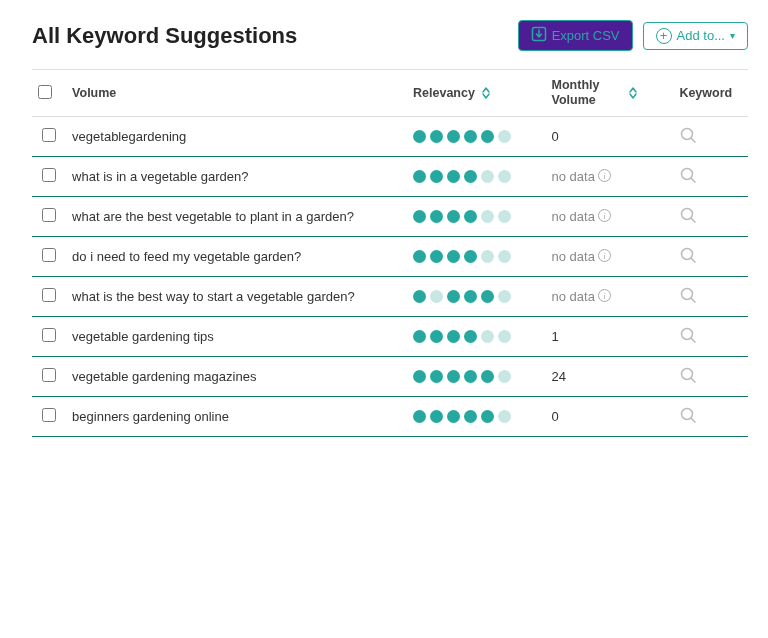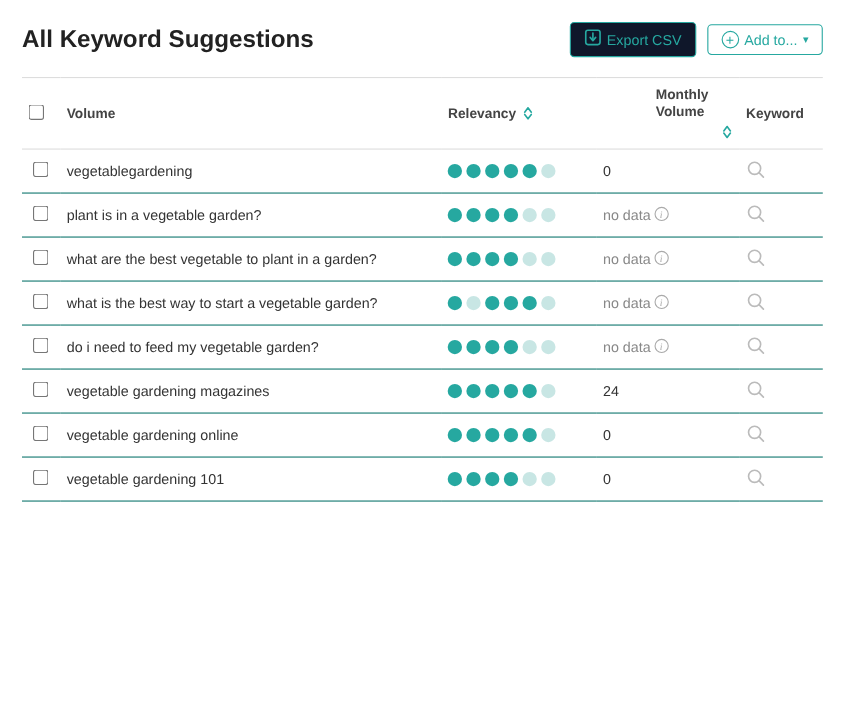--- a/index.html
+++ b/index.html
@@ -5,21 +5,21 @@
     * { box-sizing: border-box; margin: 0; padding: 0; }
     body {
       font-family: -apple-system, BlinkMacSystemFont, 'Segoe UI', Arial, sans-serif;
       font-size: 13px;
       color: #333;
       background: #fff;
       width: 768px;
       min-height: 638px;
     }
     .page-container {
-      padding: 20px 20px 10px 20px;
+      padding: 20px 20px 10px 32px;
     }
     .header-row {
       display: flex;
       align-items: center;
       justify-content: space-between;
       margin-bottom: 18px;
     }
     .page-title {
       font-size: 22px;
       font-weight: 600;
@@ -29,21 +29,21 @@
       display: flex;
       align-items: center;
       gap: 10px;
     }
     .btn-export {
       display: flex;
       align-items: center;
       gap: 5px;
       border: 1.5px solid #26a8a0;
       color: #26a8a0;
-      background: #0f172a;
+      background: #4c1d95;
       border-radius: 4px;
       padding: 5px 12px;
       font-size: 13px;
       font-weight: 500;
       cursor: pointer;
     }
     .btn-addto {
       display: flex;
       align-items: center;
       gap: 5px;
@@ -167,24 +167,23 @@
       color: #aaa;
       font-size: 16px;
       cursor: pointer;
     }
     .chevron-down {
       font-size: 10px;
       color: #26a8a0;
     }
     .th-monthly-inner {
       display: flex;
-      align-items: flex-end;
+      align-items: center;
       gap: 4px;
       line-height: 1.2;
-      flex-direction: column;
     }
   </style>
 </head>
 <body>
 
 <div class="page-container">
   <div class="header-row">
     <h1 class="page-title">All Keyword Suggestions</h1>
     <div class="header-actions">
       <button class="btn-export">
@@ -256,21 +255,21 @@
             </div>
           </td>
           <td class="col-monthly"><span class="monthly-val">0</span></td>
           <td class="col-search search-icon-cell"><svg width="18" height="18" viewBox="0 0 18 18" fill="none" xmlns="http://www.w3.org/2000/svg">
     <circle cx="8" cy="8" r="5.5" stroke="#bbb" stroke-width="1.5" fill="none"></circle>
     <line x1="12.2" y1="12.2" x2="16" y2="16" stroke="#bbb" stroke-width="1.5" stroke-linecap="round"></line>
   </svg></td>
         </tr>
         <tr>
           <td class="checkbox-cell col-check"><input type="checkbox" style=""></td>
-          <td class="col-keyword">plant is in a vegetable garden?</td>
+          <td class="col-keyword">what is in a vegetable garden?</td>
           <td class="col-relevancy">
             <div class="dots-container">
               <span class="dot"></span>
               <span class="dot"></span>
               <span class="dot"></span>
               <span class="dot"></span>
               <span class="dot dot-empty"></span>
               <span class="dot dot-empty"></span>
             </div>
           </td>
@@ -298,108 +297,108 @@
           <td class="col-monthly">
             <div class="no-data">no data <span class="info-icon">i</span></div>
           </td>
           <td class="col-search search-icon-cell"><svg width="18" height="18" viewBox="0 0 18 18" fill="none" xmlns="http://www.w3.org/2000/svg">
     <circle cx="8" cy="8" r="5.5" stroke="#bbb" stroke-width="1.5" fill="none"></circle>
     <line x1="12.2" y1="12.2" x2="16" y2="16" stroke="#bbb" stroke-width="1.5" stroke-linecap="round"></line>
   </svg></td>
         </tr>
         <tr>
           <td class="checkbox-cell col-check"><input type="checkbox" style=""></td>
-          <td class="col-keyword">what is the best way to start a vegetable garden?</td>
-          <td class="col-relevancy">
-            <div class="dots-container">
-              <span class="dot"></span>
-              <span class="dot dot-empty"></span>
-              <span class="dot"></span>
-              <span class="dot"></span>
-              <span class="dot"></span>
+          <td class="col-keyword">do i need to feed my vegetable garden?</td>
+          <td class="col-relevancy">
+            <div class="dots-container">
+              <span class="dot"></span>
+              <span class="dot"></span>
+              <span class="dot"></span>
+              <span class="dot"></span>
+              <span class="dot dot-empty"></span>
               <span class="dot dot-empty"></span>
             </div>
           </td>
           <td class="col-monthly">
             <div class="no-data">no data <span class="info-icon">i</span></div>
           </td>
           <td class="col-search search-icon-cell"><svg width="18" height="18" viewBox="0 0 18 18" fill="none" xmlns="http://www.w3.org/2000/svg">
     <circle cx="8" cy="8" r="5.5" stroke="#bbb" stroke-width="1.5" fill="none"></circle>
     <line x1="12.2" y1="12.2" x2="16" y2="16" stroke="#bbb" stroke-width="1.5" stroke-linecap="round"></line>
   </svg></td>
         </tr>
         <tr>
           <td class="checkbox-cell col-check"><input type="checkbox" style=""></td>
-          <td class="col-keyword">do i need to feed my vegetable garden?</td>
-          <td class="col-relevancy">
-            <div class="dots-container">
-              <span class="dot"></span>
-              <span class="dot"></span>
-              <span class="dot"></span>
-              <span class="dot"></span>
-              <span class="dot dot-empty"></span>
+          <td class="col-keyword">what is the best way to start a vegetable garden?</td>
+          <td class="col-relevancy">
+            <div class="dots-container">
+              <span class="dot"></span>
+              <span class="dot dot-empty"></span>
+              <span class="dot"></span>
+              <span class="dot"></span>
+              <span class="dot"></span>
               <span class="dot dot-empty"></span>
             </div>
           </td>
           <td class="col-monthly">
             <div class="no-data">no data <span class="info-icon">i</span></div>
           </td>
           <td class="col-search search-icon-cell"><svg width="18" height="18" viewBox="0 0 18 18" fill="none" xmlns="http://www.w3.org/2000/svg">
     <circle cx="8" cy="8" r="5.5" stroke="#bbb" stroke-width="1.5" fill="none"></circle>
     <line x1="12.2" y1="12.2" x2="16" y2="16" stroke="#bbb" stroke-width="1.5" stroke-linecap="round"></line>
   </svg></td>
         </tr>
         <tr>
           <td class="checkbox-cell col-check"><input type="checkbox" style=""></td>
+          <td class="col-keyword">vegetable gardening tips</td>
+          <td class="col-relevancy">
+            <div class="dots-container">
+              <span class="dot"></span>
+              <span class="dot"></span>
+              <span class="dot"></span>
+              <span class="dot"></span>
+              <span class="dot dot-empty"></span>
+              <span class="dot dot-empty"></span>
+            </div>
+          </td>
+          <td class="col-monthly"><span class="monthly-val">1</span></td>
+          <td class="col-search search-icon-cell"><svg width="18" height="18" viewBox="0 0 18 18" fill="none" xmlns="http://www.w3.org/2000/svg">
+    <circle cx="8" cy="8" r="5.5" stroke="#bbb" stroke-width="1.5" fill="none"></circle>
+    <line x1="12.2" y1="12.2" x2="16" y2="16" stroke="#bbb" stroke-width="1.5" stroke-linecap="round"></line>
+  </svg></td>
+        </tr>
+        <tr>
+          <td class="checkbox-cell col-check"><input type="checkbox" style=""></td>
           <td class="col-keyword">vegetable gardening magazines</td>
           <td class="col-relevancy">
             <div class="dots-container">
               <span class="dot"></span>
               <span class="dot"></span>
               <span class="dot"></span>
               <span class="dot"></span>
               <span class="dot"></span>
               <span class="dot dot-empty"></span>
             </div>
           </td>
           <td class="col-monthly"><span class="monthly-val">24</span></td>
           <td class="col-search search-icon-cell"><svg width="18" height="18" viewBox="0 0 18 18" fill="none" xmlns="http://www.w3.org/2000/svg">
     <circle cx="8" cy="8" r="5.5" stroke="#bbb" stroke-width="1.5" fill="none"></circle>
     <line x1="12.2" y1="12.2" x2="16" y2="16" stroke="#bbb" stroke-width="1.5" stroke-linecap="round"></line>
   </svg></td>
         </tr>
         <tr>
           <td class="checkbox-cell col-check"><input type="checkbox" style=""></td>
-          <td class="col-keyword">vegetable gardening online</td>
-          <td class="col-relevancy">
-            <div class="dots-container">
-              <span class="dot"></span>
-              <span class="dot"></span>
-              <span class="dot"></span>
-              <span class="dot"></span>
-              <span class="dot"></span>
-              <span class="dot dot-empty"></span>
-            </div>
-          </td>
-          <td class="col-monthly"><span class="monthly-val">0</span></td>
-          <td class="col-search search-icon-cell"><svg width="18" height="18" viewBox="0 0 18 18" fill="none" xmlns="http://www.w3.org/2000/svg">
-    <circle cx="8" cy="8" r="5.5" stroke="#bbb" stroke-width="1.5" fill="none"></circle>
-    <line x1="12.2" y1="12.2" x2="16" y2="16" stroke="#bbb" stroke-width="1.5" stroke-linecap="round"></line>
-  </svg></td>
-        </tr>
-        <tr>
-          <td class="checkbox-cell col-check"><input type="checkbox" style=""></td>
-          <td class="col-keyword">vegetable gardening 101</td>
-          <td class="col-relevancy">
-            <div class="dots-container">
-              <span class="dot"></span>
-              <span class="dot"></span>
-              <span class="dot"></span>
-              <span class="dot"></span>
-              <span class="dot dot-empty"></span>
+          <td class="col-keyword">beginners gardening online</td>
+          <td class="col-relevancy">
+            <div class="dots-container">
+              <span class="dot"></span>
+              <span class="dot"></span>
+              <span class="dot"></span>
+              <span class="dot"></span>
+              <span class="dot"></span>
               <span class="dot dot-empty"></span>
             </div>
           </td>
           <td class="col-monthly"><span class="monthly-val">0</span></td>
           <td class="col-search search-icon-cell"><svg width="18" height="18" viewBox="0 0 18 18" fill="none" xmlns="http://www.w3.org/2000/svg">
     <circle cx="8" cy="8" r="5.5" stroke="#bbb" stroke-width="1.5" fill="none"></circle>
     <line x1="12.2" y1="12.2" x2="16" y2="16" stroke="#bbb" stroke-width="1.5" stroke-linecap="round"></line>
   </svg></td>
         </tr>
       </tbody>

